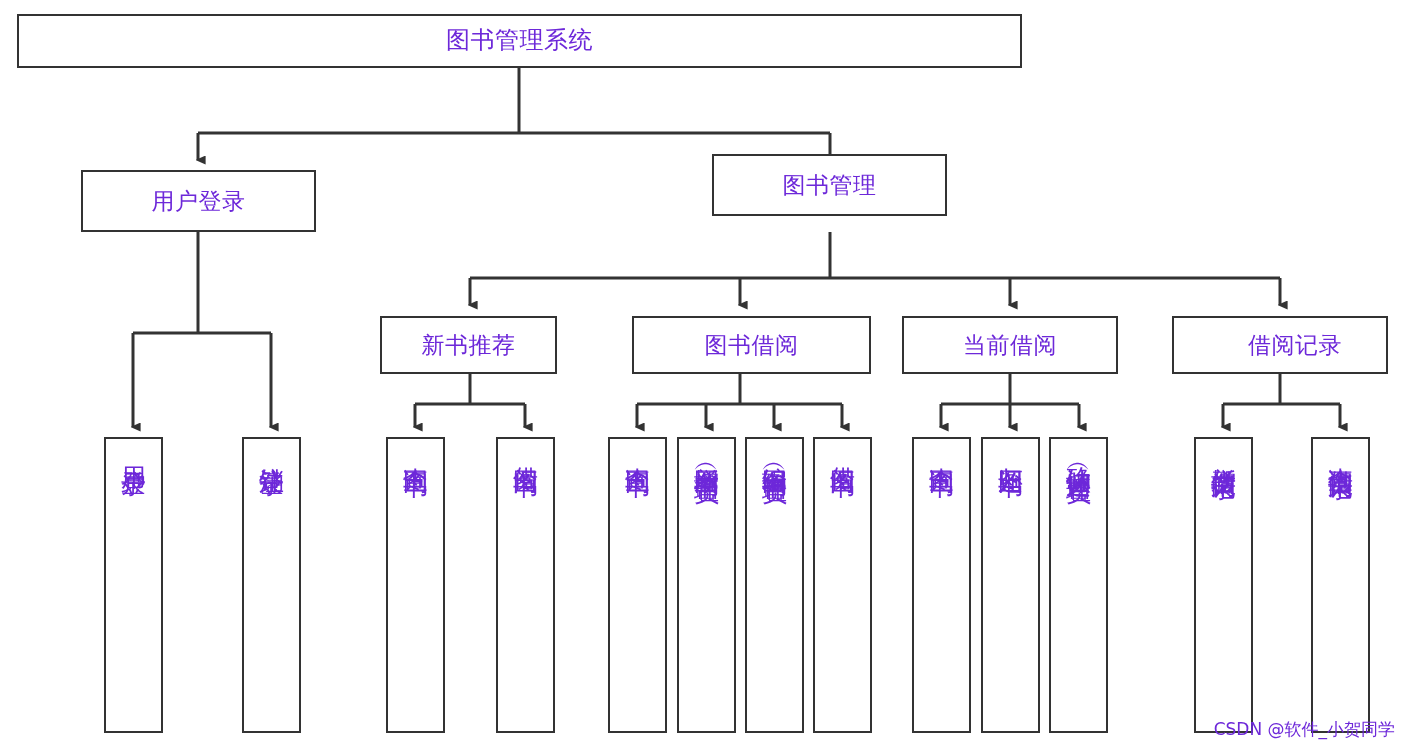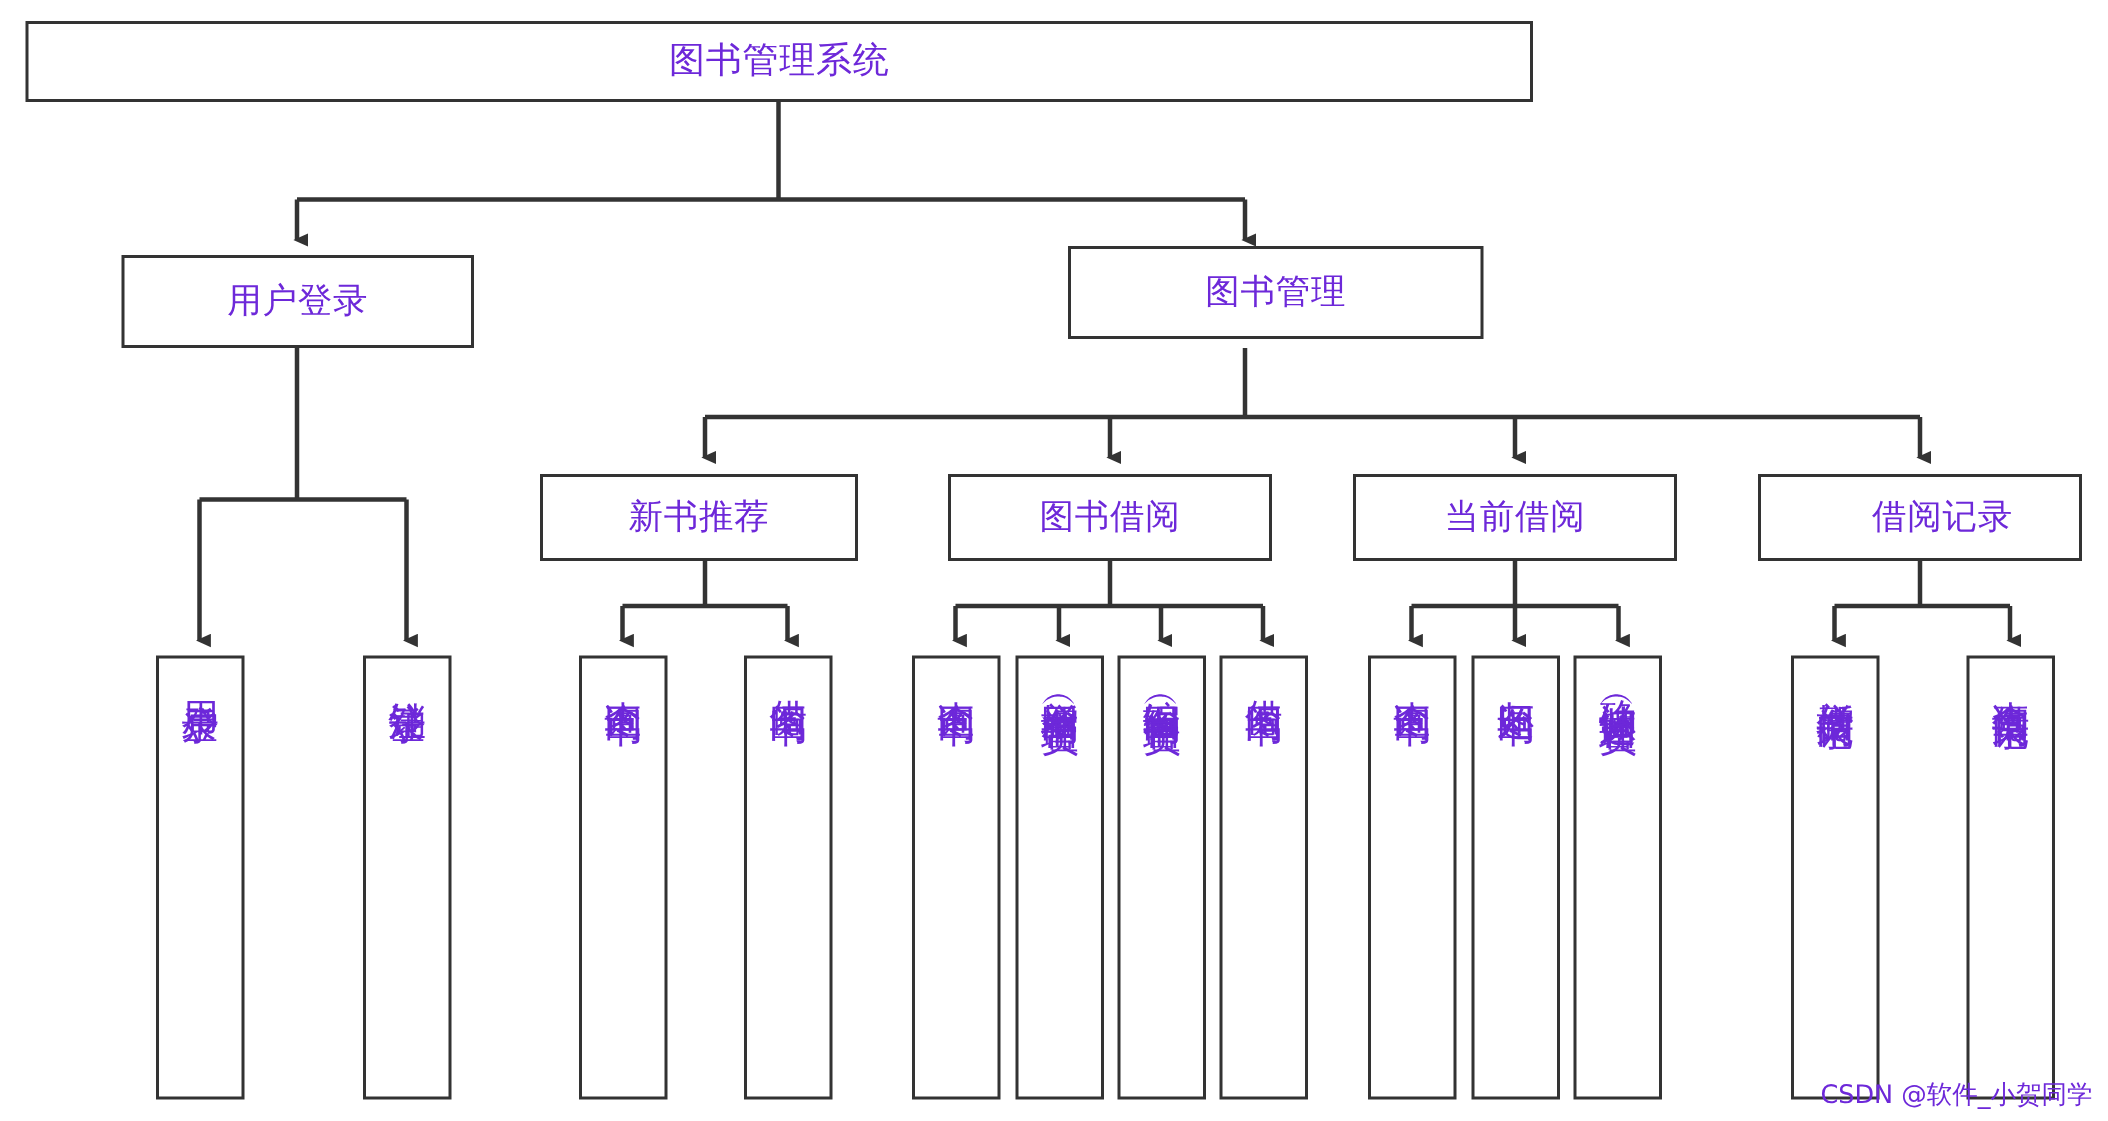--- a/index.html
+++ b/index.html
@@ -128,28 +128,28 @@
     </g>
   </svg>
 
   <div class="node root horiz" style="left:17px; top:14px; width:1005px; height:54px;">
     <span class="label">图书管理系统</span>
   </div>
 
   <div class="node horiz" style="left:81px; top:170px; width:235px; height:62px;">
     <span class="label">用户登录</span>
   </div>
-  <div class="node horiz" style="left:712px; top:164px; width:277px; height:62px;">
+  <div class="node horiz" style="left:712px; top:154px; width:235px; height:62px;">
     <span class="label">图书管理</span>
   </div>
 
-  <div class="node horiz" style="left:360px; top:316px; width:212px; height:58px;">
+  <div class="node horiz" style="left:380px; top:316px; width:177px; height:58px;">
     <span class="label">新书推荐</span>
   </div>
-  <div class="node horiz" style="left:632px; top:316px; width:216px; height:58px;">
+  <div class="node horiz" style="left:632px; top:316px; width:239px; height:58px;">
     <span class="label">图书借阅</span>
   </div>
   <div class="node horiz" style="left:902px; top:316px; width:216px; height:58px;">
     <span class="label">当前借阅</span>
   </div>
   <div class="node horiz" style="left:1172px; top:316px; width:216px; height:58px;padding-left:30px;">
     <span class="label">借阅记录</span>
   </div>
 
   <div class="node vert" style="left:104px; top:437px; width:59px; height:296px;">

